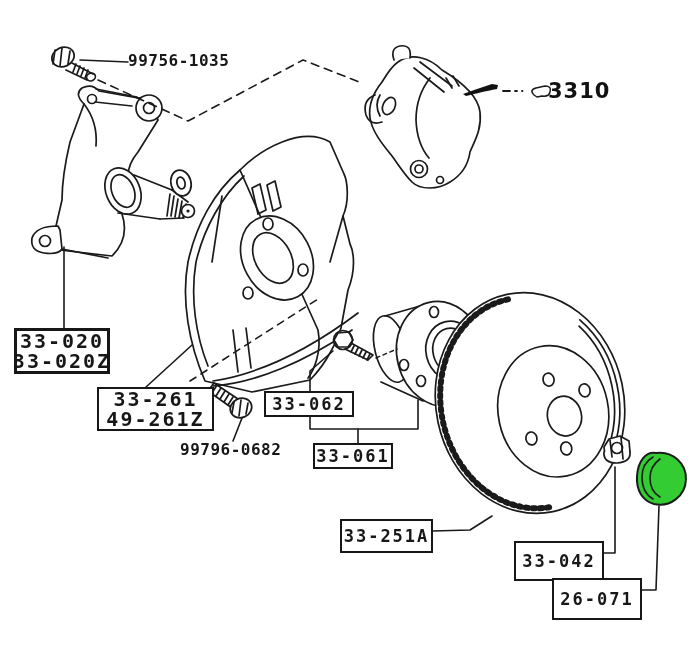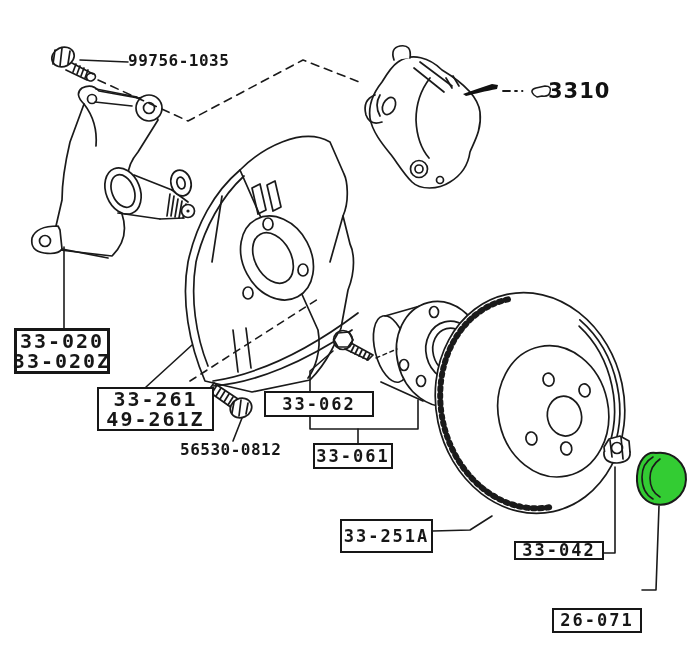--- a/index.html
+++ b/index.html
@@ -190,35 +190,35 @@
 <div class="pbox thick" style="left:14px;top:328px;width:96px;height:46px;">
   <span>33-020</span>
   <span>33-020Z</span>
 </div>
 
 <div class="pbox" style="left:97px;top:387px;width:117px;height:44px;">
   <span>33-261</span>
   <span>49-261Z</span>
 </div>
 
-<div class="ptext" style="left:180px;top:440px;">56530-0812</div>
-
-<div class="pbox single" style="left:264px;top:391px;width:110px;height:26px;">
+<div class="ptext" style="left:180px;top:440px;">99796-0682</div>
+
+<div class="pbox single" style="left:264px;top:391px;width:90px;height:26px;">
   <span>33-062</span>
 </div>
 
 <div class="pbox single" style="left:313px;top:443px;width:80px;height:26px;">
   <span>33-061</span>
 </div>
 
 <div class="pbox single" style="left:340px;top:519px;width:93px;height:34px;">
   <span>33-251A</span>
 </div>
 
-<div class="pbox single" style="left:514px;top:541px;width:90px;height:19px;">
+<div class="pbox single" style="left:514px;top:541px;width:90px;height:40px;">
   <span>33-042</span>
 </div>
 
-<div class="pbox single" style="left:552px;top:608px;width:90px;height:25px;">
+<div class="pbox single" style="left:552px;top:578px;width:90px;height:42px;">
   <span>26-071</span>
 </div>
 
 </div>
 
 </body></html>

